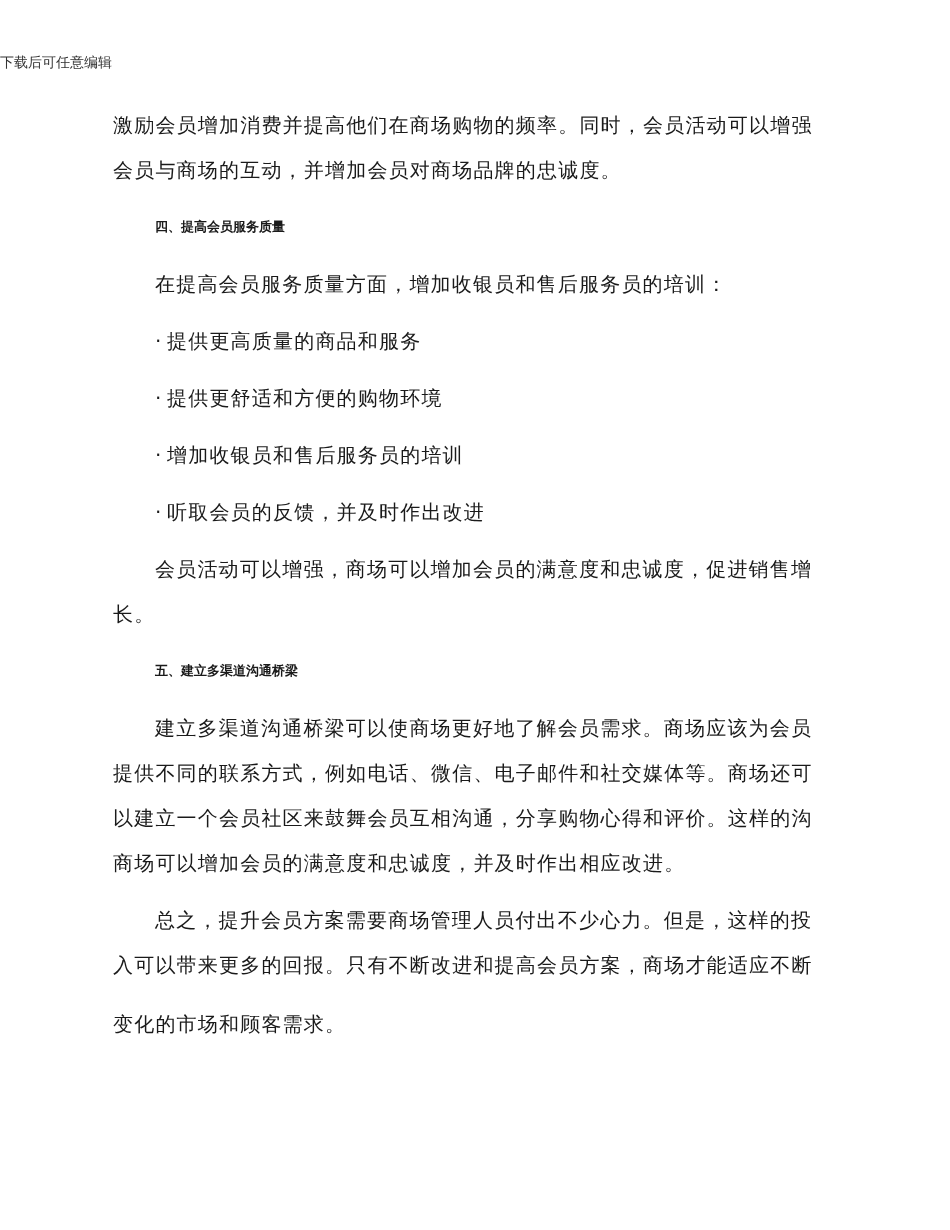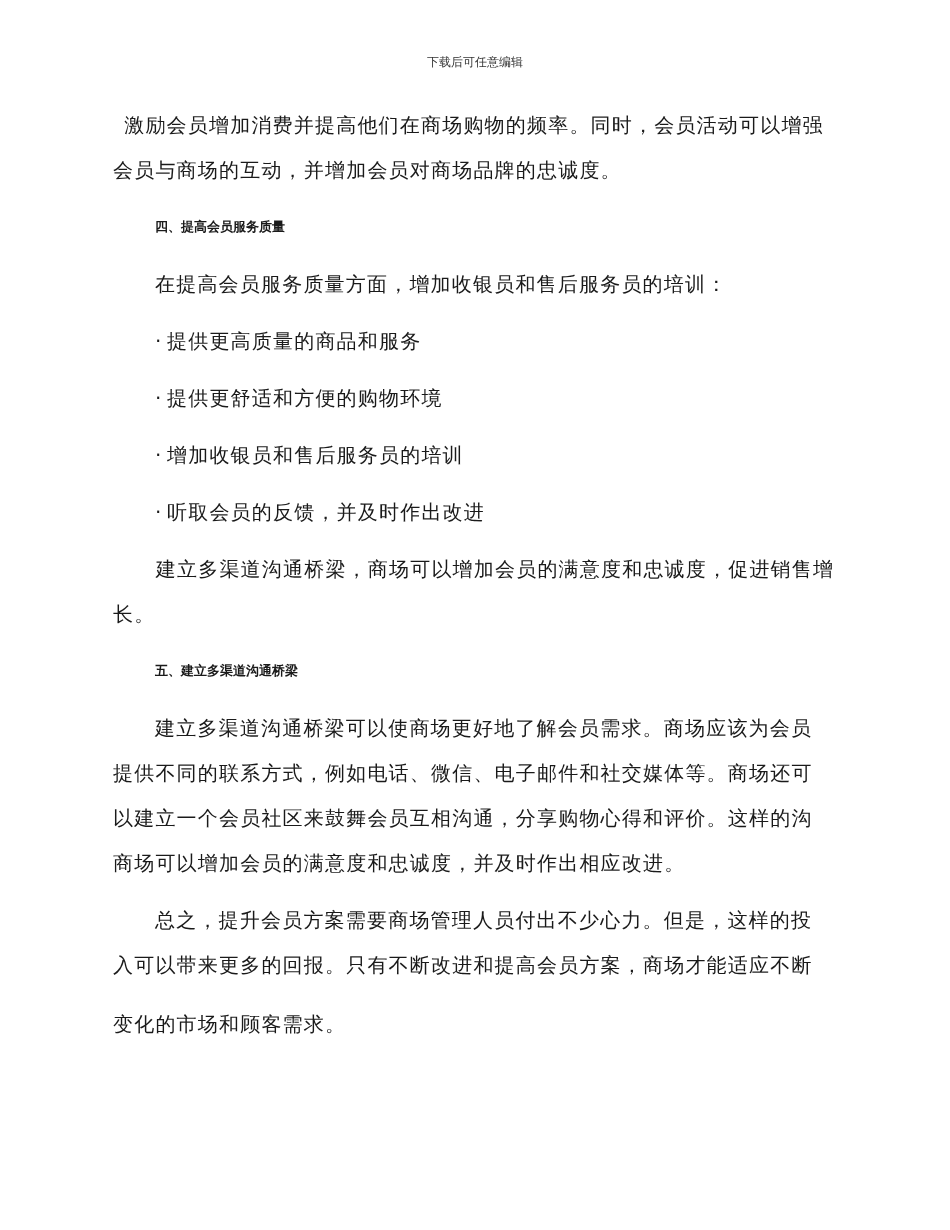--- a/index.html
+++ b/index.html
@@ -1,27 +1,27 @@
 <!DOCTYPE html>
 <html><head>
   <meta charset="utf-8">
   <style>
     html, body { margin: 0; padding: 0; background: #ffffff; }
     body { width: 950px; height: 1230px; position: relative; overflow: hidden;
            font-family: "DejaVu Sans", "Liberation Sans", sans-serif; color: #1a1a1a; }
-    .header { position: absolute; top: 54px; left: 0; width: 950px; text-align: center;
-              font-size: 12px; color: #333; font-family: Liberation Serif, serif; }
+    .header { position: absolute; top: 54px; left: 0; width: 950px; 
+              font-size: 14px; color: #333; font-family: Liberation Serif, serif; }
     .page { position: absolute; left: 113px; width: 722px; top: 110px; }
     .line { font-size: 20px; line-height: 30px; height: 30px; white-space: nowrap; letter-spacing: 1.2px; }
     .para-line { margin-bottom: 27px; }
     .indent { padding-left: 42px; }
     .heading { font-weight: bold; font-size: 13px; padding-left: 42px; margin-bottom: 27px; line-height: 30px; height: 30px; }
     .bullet { padding-left: 42px; margin-bottom: 27px; }
     .bullet-dot { display: inline-block; width: 12px; }
-    .tight { margin-bottom: 15px; text-align: center; }
+    .tight { margin-bottom: 15px; }
   </style>
 </head>
 <body>
 
 <div class="header">下载后可任意编辑</div>
 
 <div class="page">
 
   <div>
     <div class="line para-line tight">激励会员增加消费并提高他们在商场购物的频率。同时，会员活动可以增强</div>
@@ -41,21 +41,21 @@
     </div>
     <div class="line bullet">
       <span class="bullet-dot">·</span><span>增加收银员和售后服务员的培训</span>
     </div>
     <div class="line bullet">
       <span class="bullet-dot">·</span><span>听取会员的反馈，并及时作出改进</span>
     </div>
   </div>
 
   <div>
-    <div class="line indent tight" style="margin-bottom:15px">建立多渠道沟通桥梁，商场可以增加会员的满意度和忠诚度，促进销售增</div>
+    <div class="line indent tight" style="margin-bottom:15px">会员活动可以增强，商场可以增加会员的满意度和忠诚度，促进销售增</div>
     <div class="line para-line">长。</div>
   </div>
 
   <div class="heading">五、建立多渠道沟通桥梁</div>
 
   <div>
     <div class="line indent" style="margin-bottom:15px">建立多渠道沟通桥梁可以使商场更好地了解会员需求。商场应该为会员</div>
     <div class="line" style="margin-bottom:15px">提供不同的联系方式，例如电话、微信、电子邮件和社交媒体等。商场还可</div>
     <div class="line" style="margin-bottom:15px">以建立一个会员社区来鼓舞会员互相沟通，分享购物心得和评价。这样的沟</div>
     <div class="line para-line">商场可以增加会员的满意度和忠诚度，并及时作出相应改进。</div>

